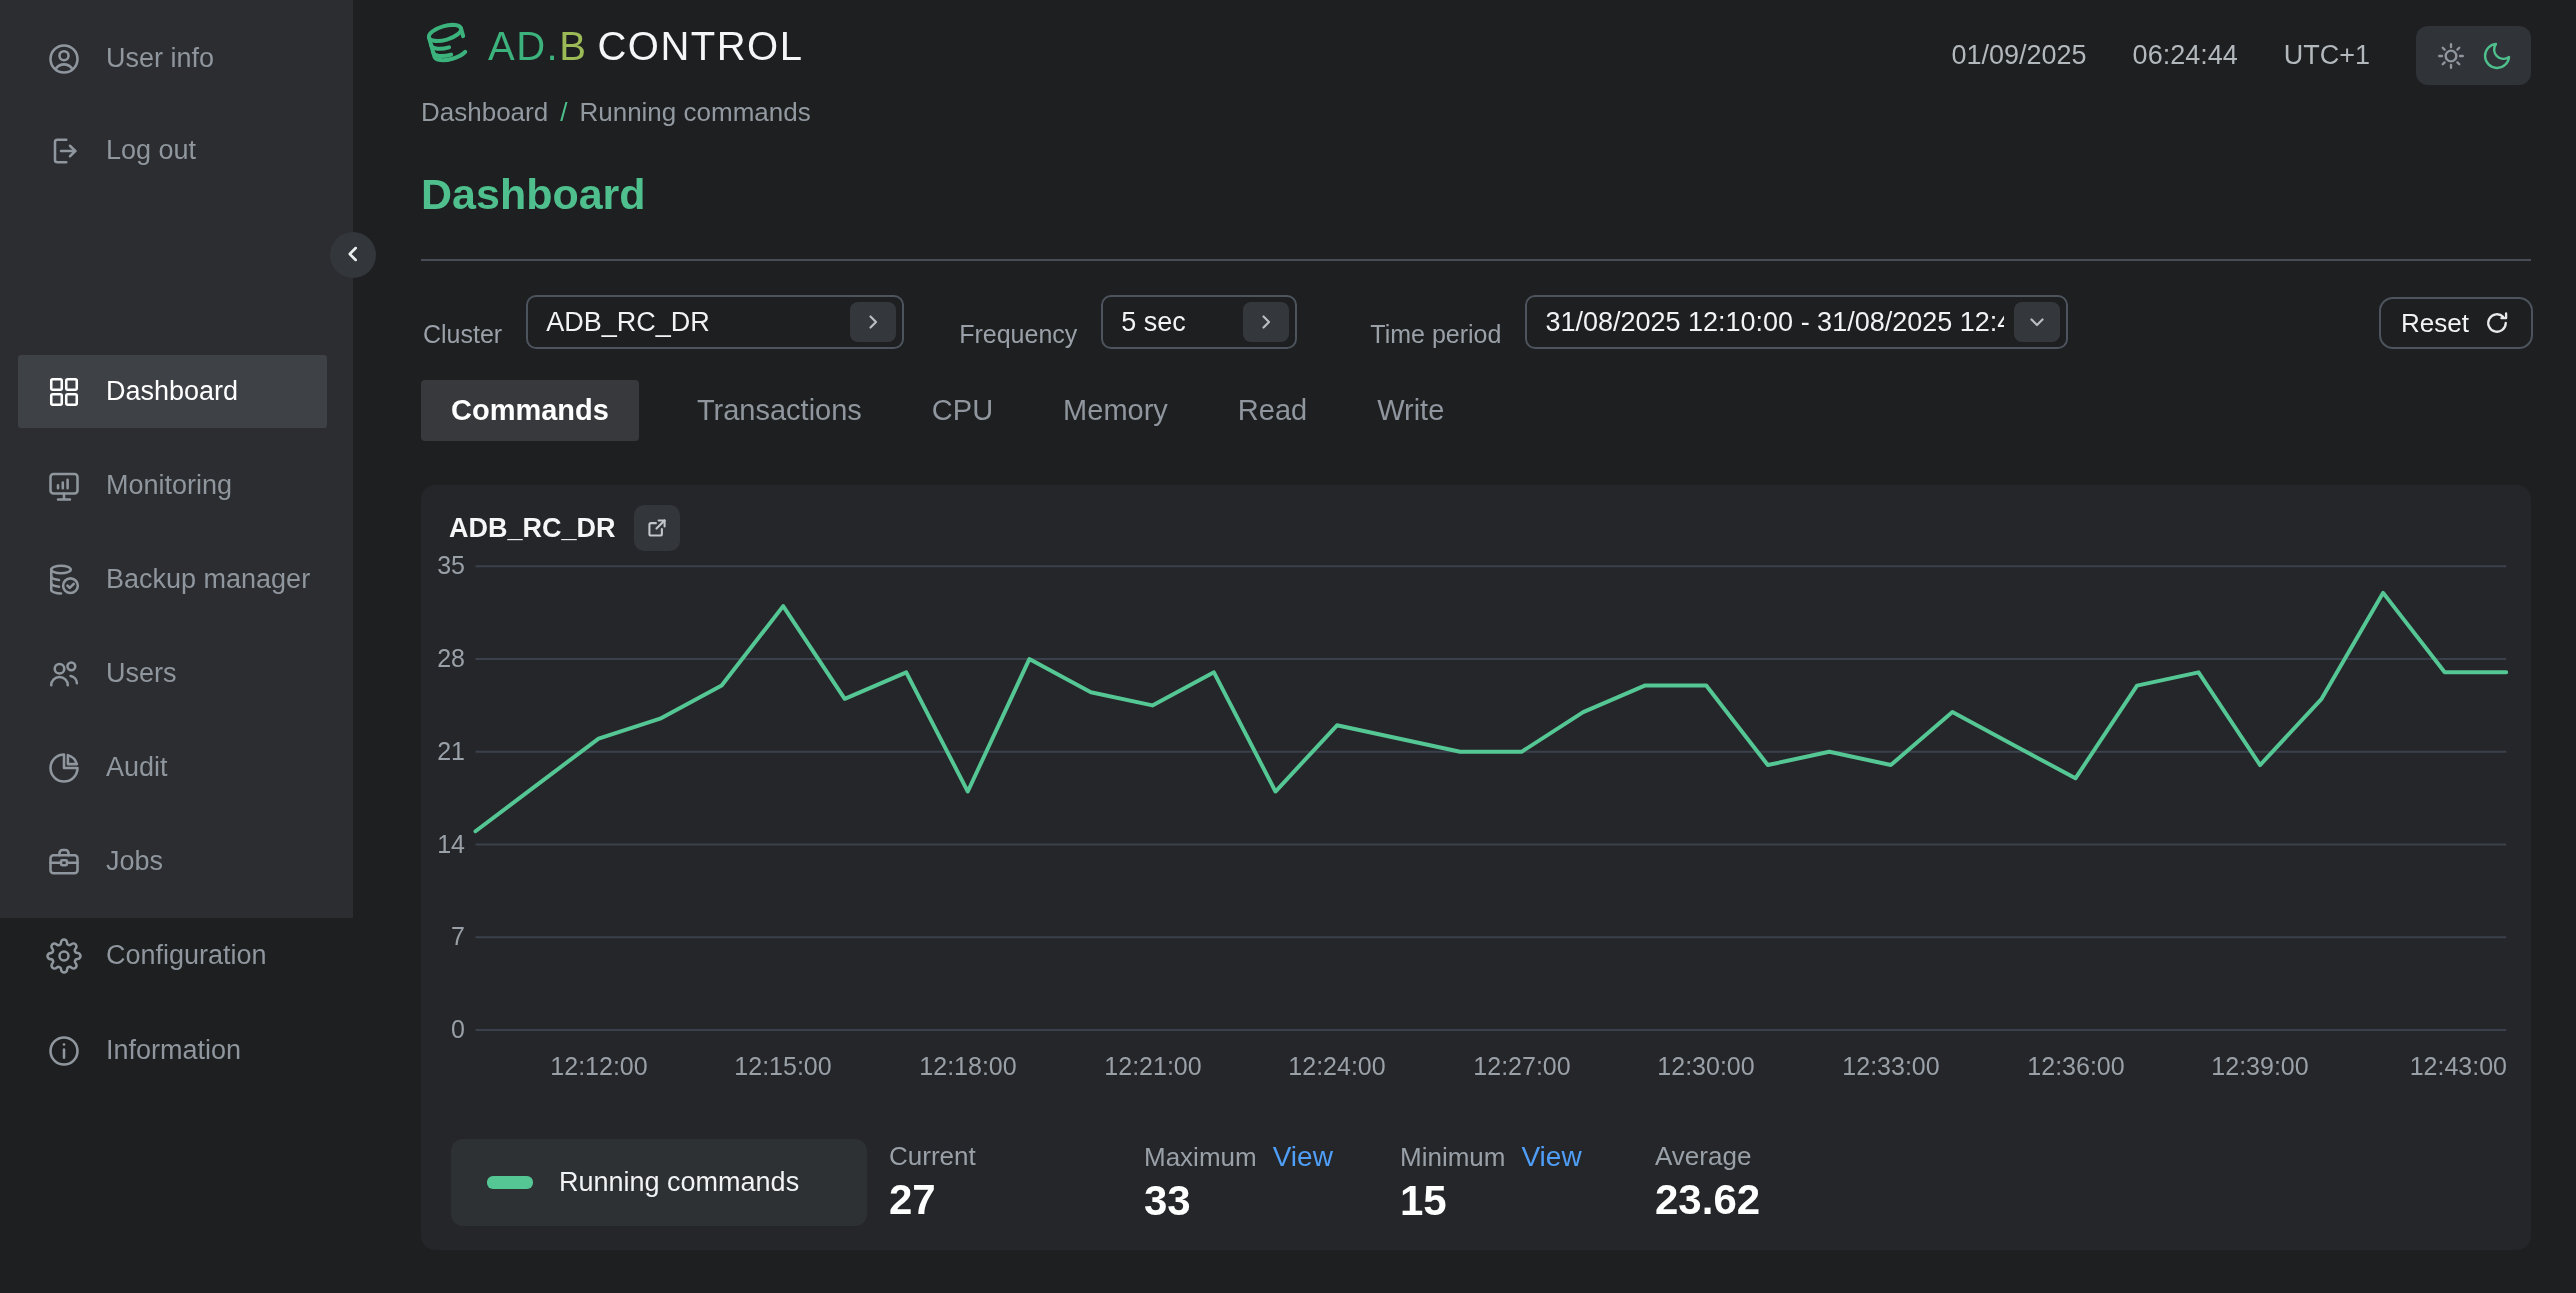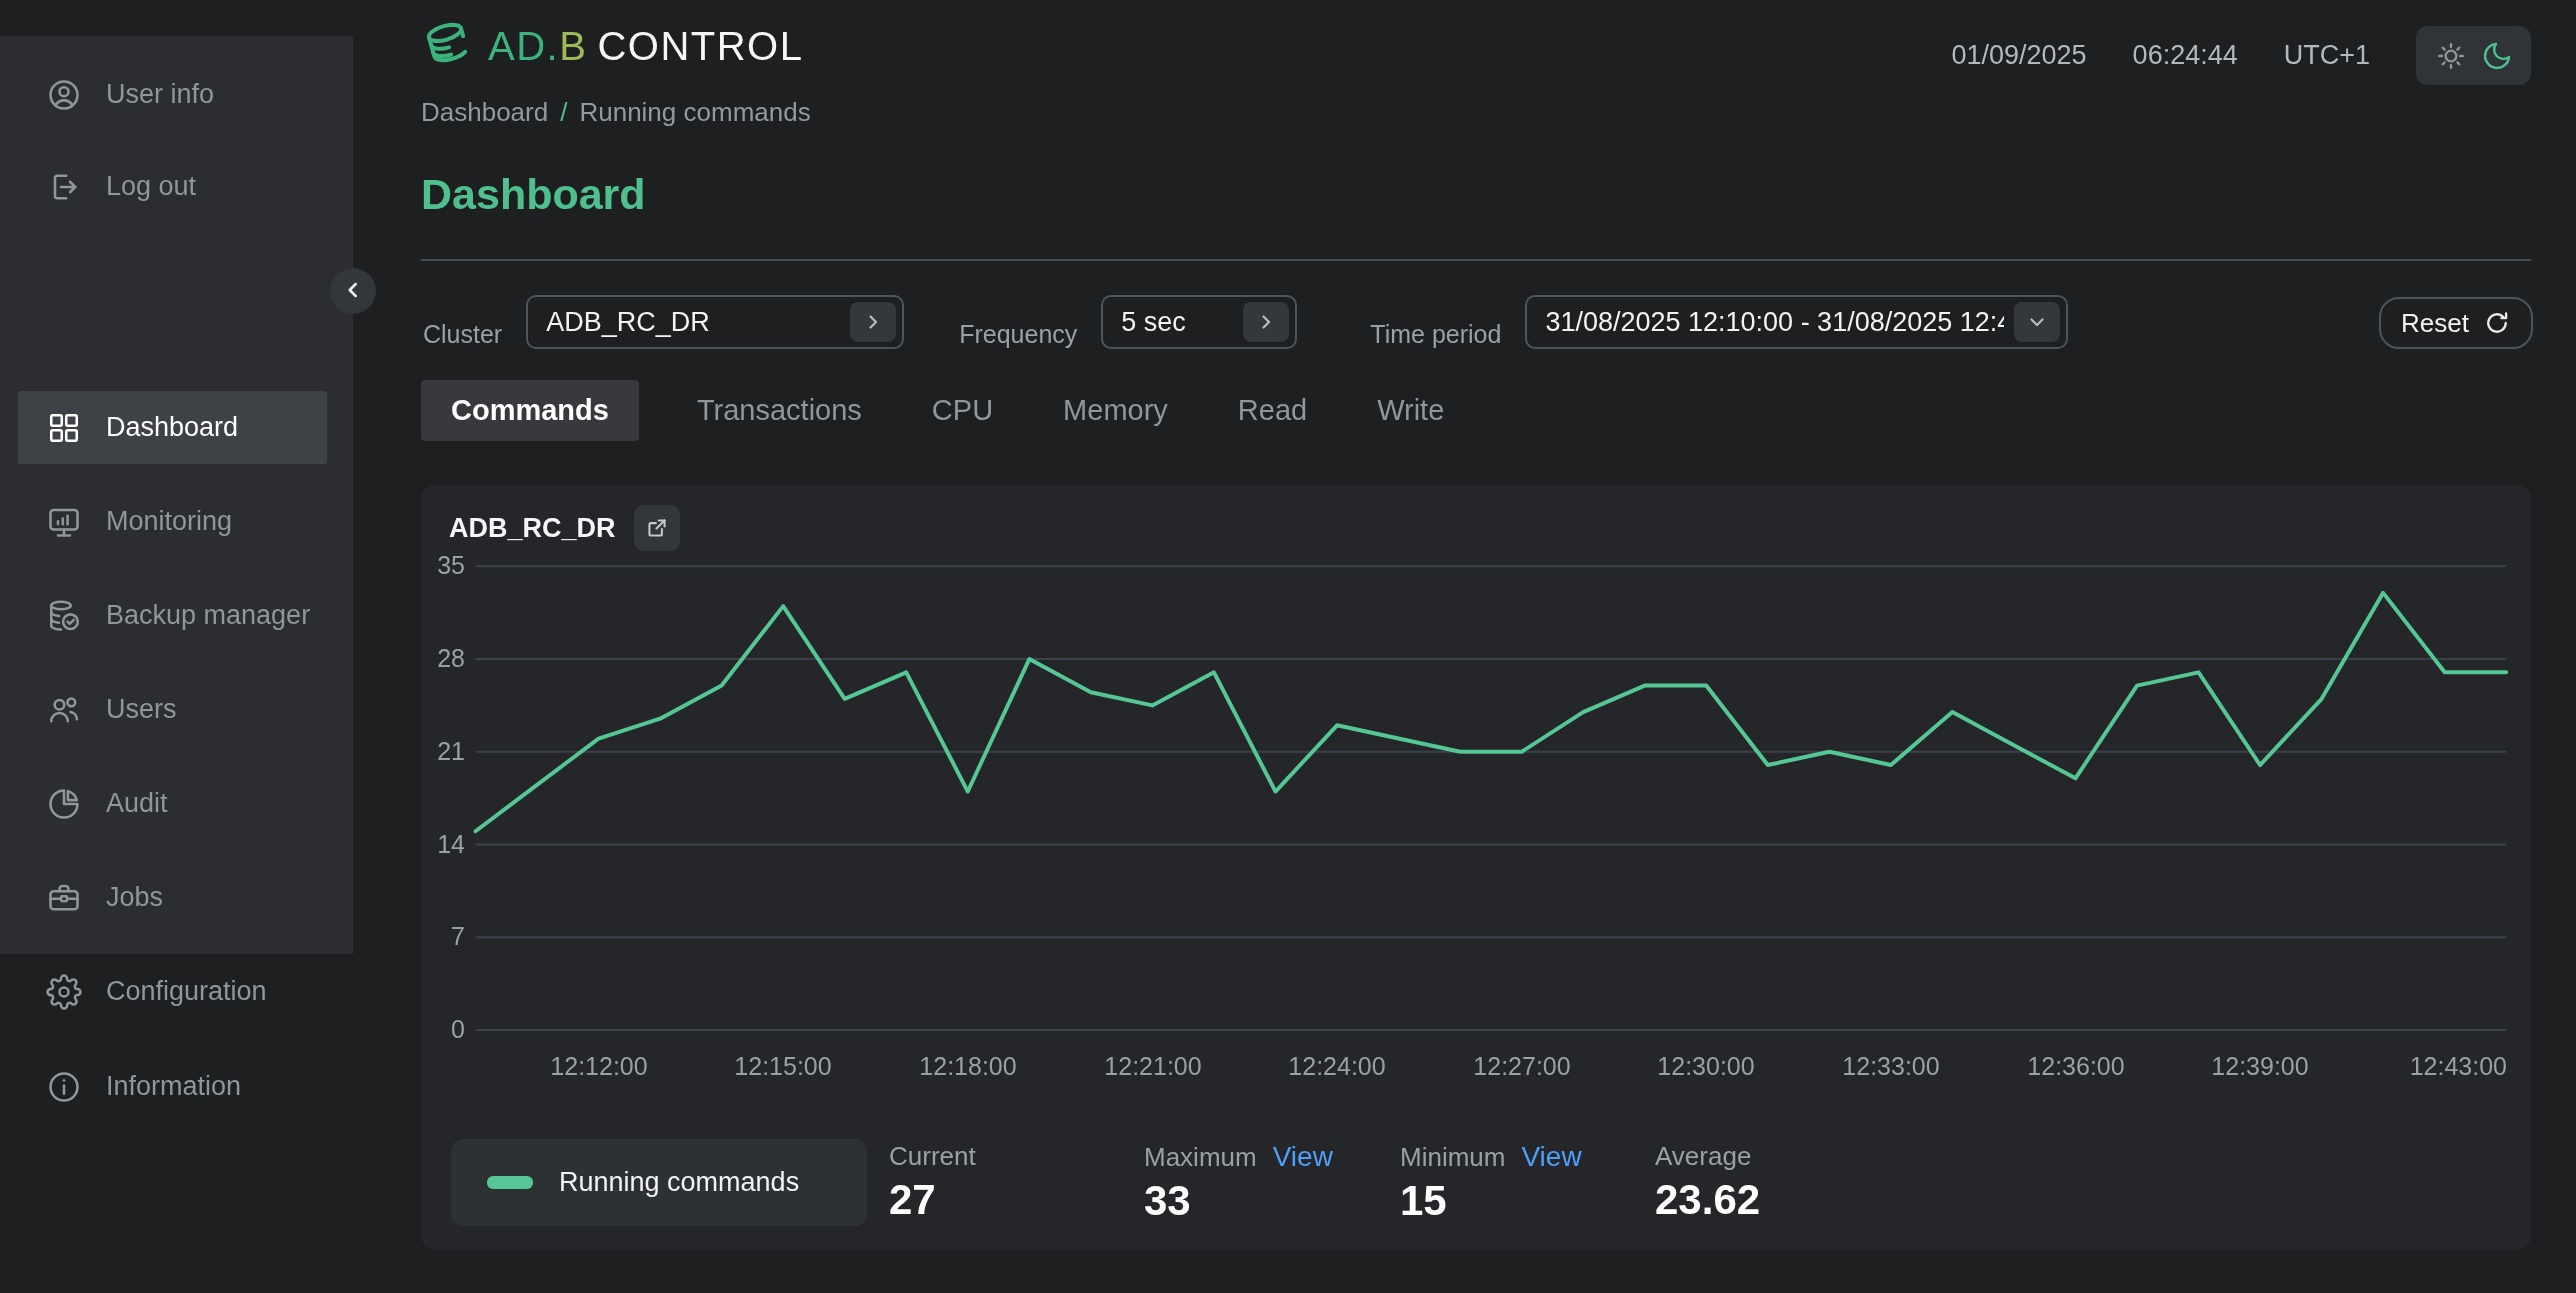--- a/index.html
+++ b/index.html
@@ -1,21 +1,21 @@
 <!DOCTYPE html>
 <html><head>
 <meta charset="utf-8">
 <style>
   * { margin:0; padding:0; box-sizing:border-box; }
   html,body { background:#1d1f21; }
   .app { position:relative; width:2576px; height:1294px; overflow:hidden;
          background:#1d1f21; font-family:"Liberation Sans", sans-serif; color:#e8eaec; }
 
   
-  .sidebar { position:absolute; left:0; top:0; width:353px; height:918px; background:#2b2d31;margin-top:36px; }
+  .sidebar { position:absolute; left:0; top:0; width:353px; height:918px; background:#2b2d31; }
   .side-item { position:absolute; left:0; width:353px; height:73px; display:flex; align-items:center;
                gap:24px; padding-left:46px; color:#8f969d; font-size:27px; cursor:pointer; }
   .side-item .nav-ic { width:36px; height:36px; flex:0 0 36px; display:flex; align-items:center; }
   .side-item svg { width:36px; height:36px; stroke:currentColor; fill:none;
                    stroke-width:1.7; stroke-linecap:round; stroke-linejoin:round; }
   .side-item.active { color:#ffffff; }
   .side-item.active .hl { position:absolute; left:18px; right:26px; top:0; bottom:0;
                           background:#3e4146; border-radius:3px; z-index:0; }
   .side-item > * { position:relative; z-index:1; }
   .collapse-btn { position:absolute; left:330px; top:232px; width:46px; height:46px; border-radius:50%;
@@ -56,21 +56,21 @@
   .filters { position:absolute; left:70px; top:295px; width:2110px; height:54px;
              display:flex; align-items:flex-end; }
   .flt-label { color:#9aa0a8; font-size:25px; }
   .select { height:54px; border:2px solid #4d545d; border-radius:10px; display:flex;
             align-items:center; padding:0 6px 0 18px; cursor:pointer; background:transparent; }
   .select-value { font-size:27px; color:#f2f3f4; white-space:nowrap; overflow:hidden; flex:1; }
   .select-btn { width:46px; height:40px; margin-left:10px; background:#34373c; border-radius:8px;
                 display:flex; align-items:center; justify-content:center; flex:0 0 46px; }
   .select-btn svg { width:24px; height:24px; stroke:#b9bec3; fill:none; stroke-width:2.2;
                     stroke-linecap:round; stroke-linejoin:round; }
-  .reset-btn { margin-left:auto; height:52px; border:2px solid #4d545d; border-radius:20px;
+  .reset-btn { margin-left:auto; height:52px; border:2px solid #4d545d; border-radius:14px;
                background:transparent; color:#f2f3f4; font-size:26px; display:flex; gap:14px;
                align-items:center; padding:16px 20px; cursor:pointer;
                font-family:"Liberation Sans", sans-serif; }
   .reset-btn svg { width:28px; height:28px; stroke:#e8eaec; fill:none; stroke-width:2;
                    stroke-linecap:round; stroke-linejoin:round; }
 
   
   .tabs { position:absolute; left:68px; top:380px; display:flex; align-items:center; gap:46px; }
   .tab { font-size:29px; color:#8f969d; padding:0 12px; height:61px; display:flex;
          align-items:center; cursor:pointer; border-radius:4px; }

